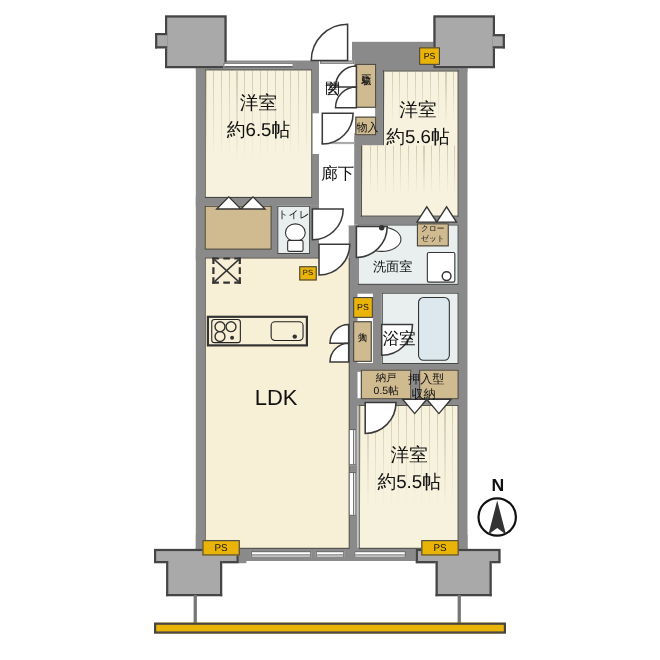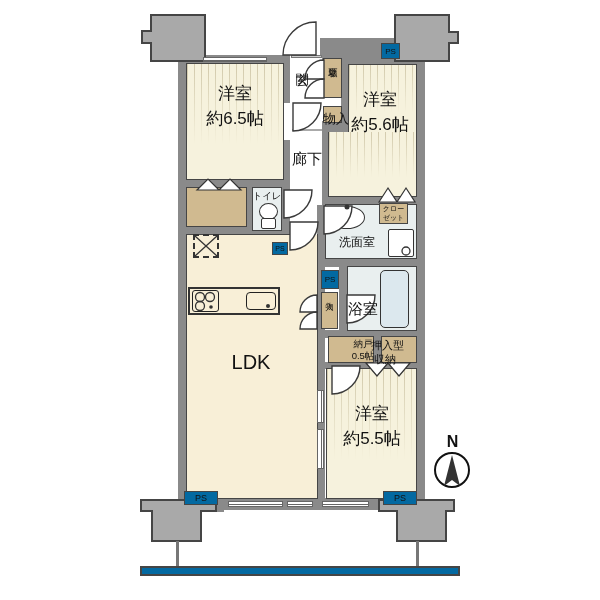--- a/index.html
+++ b/index.html
@@ -5,21 +5,21 @@
   html,body{margin:0;padding:0;background:#fff;}
   .plan{position:relative;width:600px;height:600px;background:#fff;overflow:hidden;
         font-family:"Liberation Sans","DejaVu Sans",sans-serif;color:#111;}
   .abs{position:absolute;box-sizing:border-box;}
   .wall{background:#8a8a8a;}
   .col{background:#a9a9a9;border:2px solid #454545;}
   .room{background:#f6f2dd;border:1px solid #454545;}
   .ldkfill{background:#f8efd7;border:1px solid #454545;}
   .wet{background:#e9efef;border:1px solid #454545;}
   .tan{background:#d0ba90;border:1px solid #454545;}
-  .whitebox{background:#0369a1;border:1px solid #454545;}
+  .whitebox{background:#eab308;border:1px solid #454545;}
   .stripes{position:absolute;left:0;top:0;right:0;bottom:0;
       background:repeating-linear-gradient(90deg,rgba(150,135,90,.35) 0 1px,transparent 1px 7px);
       -webkit-mask-image:linear-gradient(#000 5%,transparent 70%);
       mask-image:linear-gradient(#000 5%,transparent 70%);}
   .lbl{position:absolute;text-align:center;line-height:1.45;white-space:nowrap;}
   .vert{writing-mode:vertical-rl;text-orientation:upright;letter-spacing:1px;}
   .win{background:#fff;border:1px solid #666;}
   .winline-h{position:absolute;left:0;right:0;top:50%;border-top:1px solid #666;}
   .winline-v{position:absolute;top:0;bottom:0;left:50%;border-left:1px solid #666;}
   svg{position:absolute;left:0;top:0;pointer-events:none;}
@@ -175,29 +175,29 @@
   </div>
   <div class="lbl" style="left:330px;top:402px;width:84px;font-size:17px">
     <span>洋室</span><br><span>約5.5帖</span>
   </div>
   <div class="lbl" style="left:200px;top:348px;width:102px;font-size:20px">
     <span>LDK</span><br>
   </div>
   <div class="lbl vert" style="left:292px;top:62px;font-size:13px">玄関</div>
   <div class="lbl" style="left:292px;top:148px;width:28px;font-size:15px">廊下</div>
   <div class="lbl vert" style="left:326px;top:61px;font-size:9px;letter-spacing:0">下駄箱</div>
-  <div class="lbl" style="left:323px;top:110px;width:22px;font-size:13px">物入</div>
+  <div class="lbl" style="left:323px;top:110px;width:22px;font-size:10px">物入</div>
   <div class="lbl" style="left:252px;top:189px;width:30px;font-size:9.5px">トイレ</div>
   <div class="lbl" style="left:328px;top:234px;width:58px;font-size:12px">洗面室</div>
   <div class="lbl" style="left:345px;top:298px;width:36px;font-size:15px">浴室</div>
   <div class="lbl" style="left:380px;top:204px;width:27px;font-size:7px;line-height:1.3">
     <span>クロー</span><br><span>ゼット</span>
   </div>
   <div class="lbl vert" style="left:323px;top:296px;font-size:8px;letter-spacing:0">物入</div>
-  <div class="lbl" style="left:340px;top:338px;width:46px;font-size:9.5px;line-height:1.3">
+  <div class="lbl" style="left:328px;top:338px;width:46px;font-size:9.5px;line-height:1.3">
     <span>納戸</span><br><span>0.5帖</span>
   </div>
   <div class="lbl" style="left:371px;top:338px;width:28px;font-size:11px;line-height:1.3">
     <span>押入型</span><br><span>収納</span>
   </div>
   <div class="lbl" style="left:444px;top:430px;width:17px;font-size:16px;font-weight:bold">N</div>
 
 </div>
 
 </body></html>

